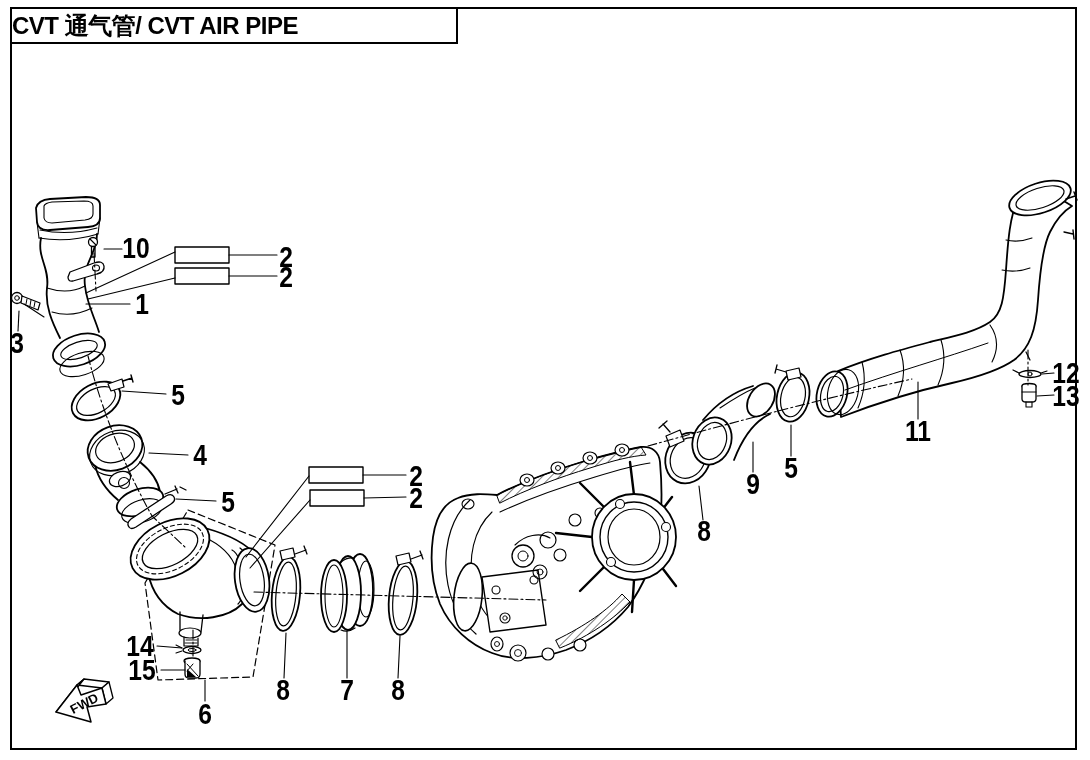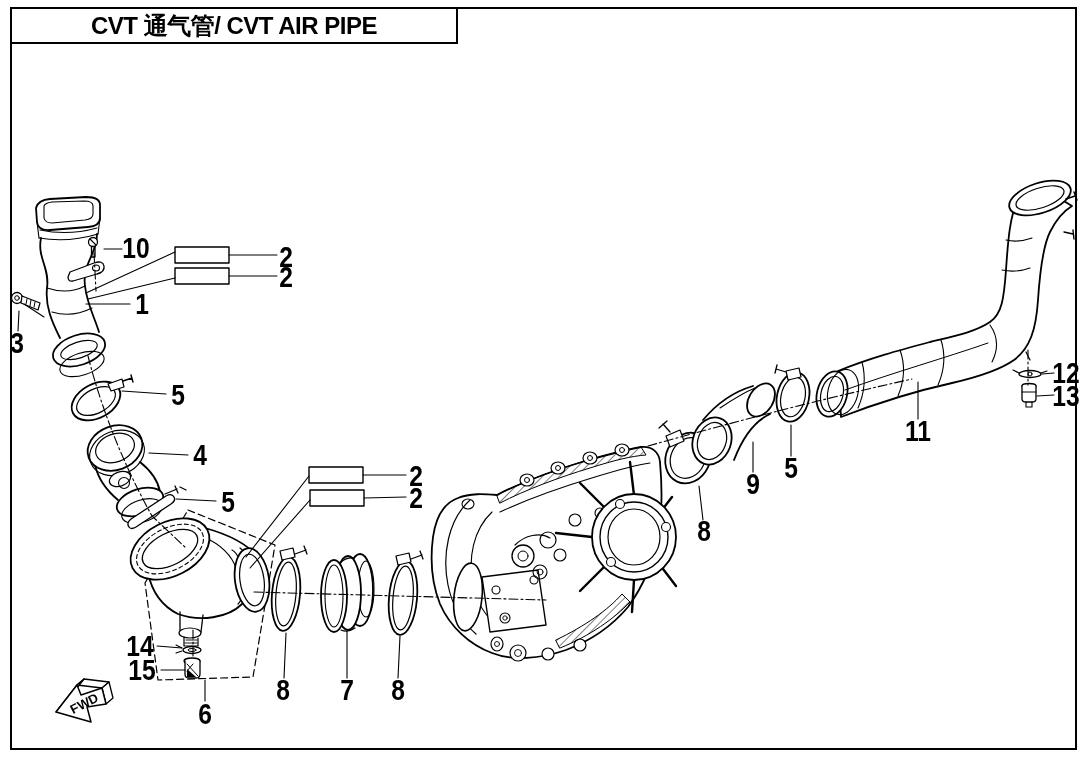--- a/index.html
+++ b/index.html
@@ -2,21 +2,21 @@
 <html><head>
 <meta charset="utf-8">
 <style>
   html,body{margin:0;padding:0;background:#fff;}
   .page{position:relative;width:1090px;height:760px;background:#fff;overflow:hidden;
         font-family:"Liberation Sans",sans-serif;}
   .frame{position:absolute;left:10px;top:7px;width:1067px;height:743px;
          border:2.5px solid #000;box-sizing:border-box;}
   .title-bar{position:absolute;left:10px;top:7px;width:448px;height:37px;
              border:2.5px solid #000;box-sizing:border-box;background:#fff;
-             display:flex;align-items:center;justify-content:center;}
+             display:flex;align-items:center;justify-content:flex-start;}
   .title-bar span{font-size:24px;font-weight:bold;letter-spacing:-0.5px;color:#000;white-space:nowrap;}
   svg.art{position:absolute;left:0;top:0;}
   .callout{position:absolute;transform:translate(-50%,-50%) scaleX(0.82);
            font-size:30px;font-weight:bold;color:#000;line-height:1;white-space:nowrap;}
 </style>
 </head>
 <body>
 
 <div class="page">
 

